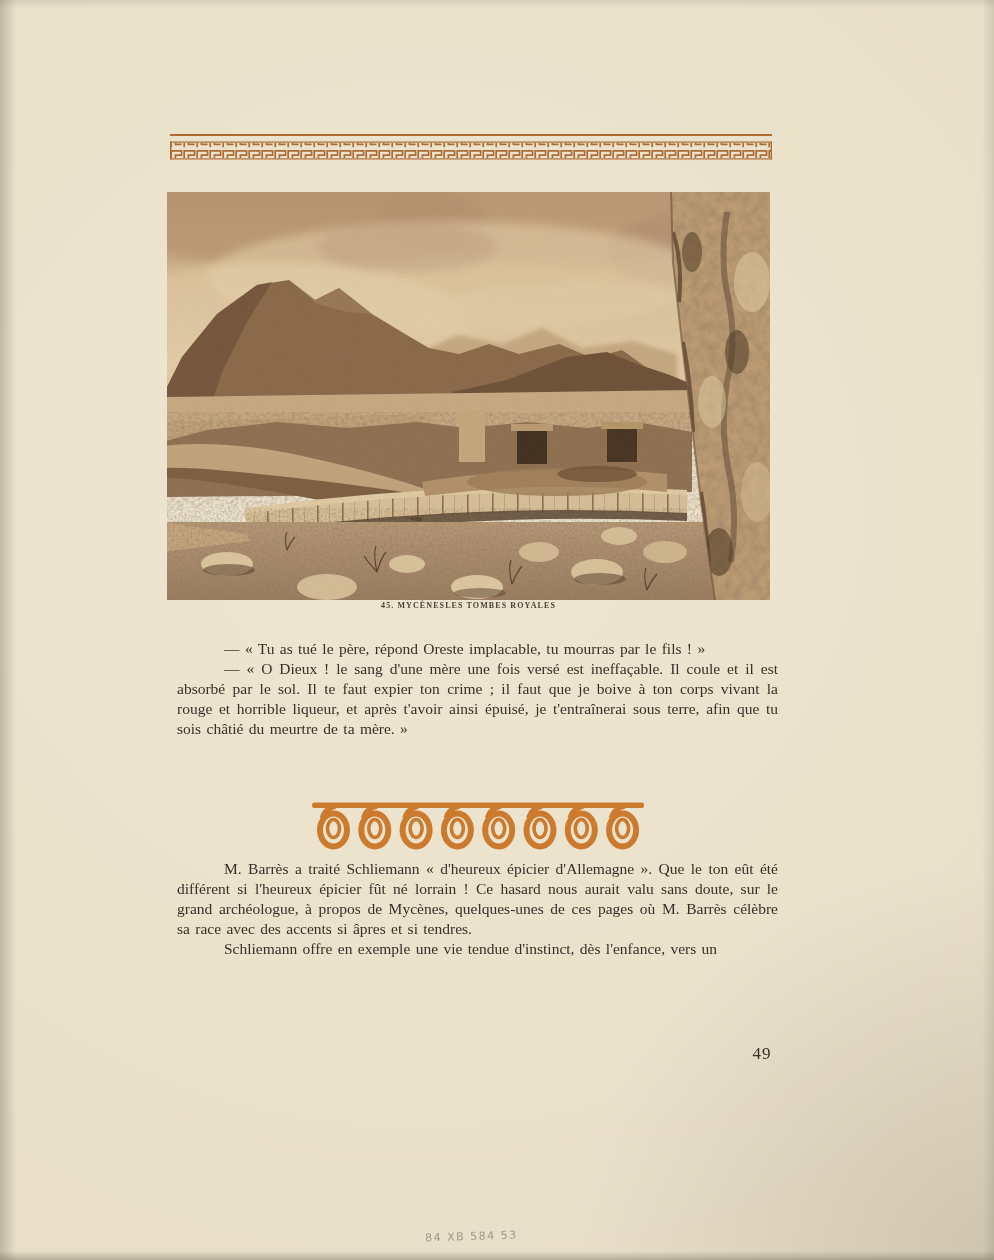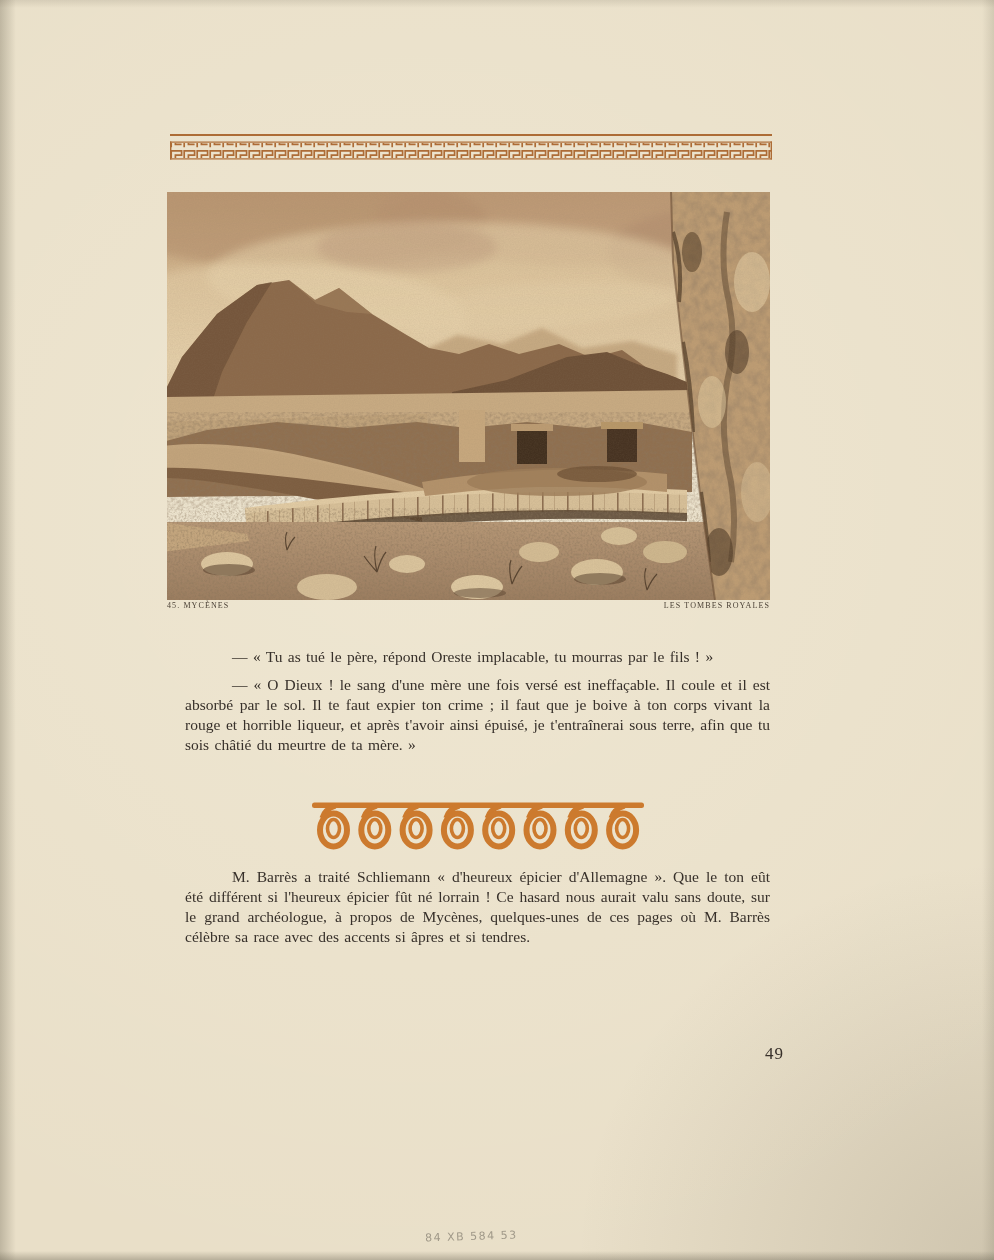--- a/index.html
+++ b/index.html
@@ -16,36 +16,36 @@
       radial-gradient(120% 90% at 42% 40%, rgba(255,252,238,.25), rgba(0,0,0,0) 70%),
       radial-gradient(60% 45% at 100% 100%, rgba(90,80,60,.18), rgba(0,0,0,0) 70%),
       var(--paper,#e9dfc8);
     font-family:"Liberation Serif","DejaVu Serif",serif;
     color:var(--ink,#37302a);
   }
   .greek-border{position:absolute;left:170px;top:134px;}
   .photo{position:absolute;left:167px;top:192px;width:603px;height:408px;}
   .caption-row{
     position:absolute;left:167px;top:601px;width:603px;
-    display:flex;justify-content:space-between;
+    display:flex;justify-content:center;
     font-size:8px;letter-spacing:1.1px;color:var(--caption,#4b4136);
-    font-weight:normal;
+    font-weight:bold;
   }
   .text-block{
     position:absolute;left:177px;width:601px;
     font-size:15.5px;line-height:20px;
     text-align:justify;word-spacing:1.5px;
   }
   .block1{top:639px;}
   .block2{top:859px;}
-  .text-block p{margin:8px;text-indent:47px;}
+  .text-block p{margin:0;text-indent:47px;}
   .ornament{position:absolute;left:312px;top:801px;}
   .page-number{
     position:absolute;left:740px;top:1044px;width:44px;
-    text-align:right;font-size:17px;letter-spacing:1px;
+    text-align:center;font-size:17px;letter-spacing:1px;
   }
   .shelfmark{
     position:absolute;left:425px;top:1230px;
     font-family:"DejaVu Sans","Liberation Sans",sans-serif;
     font-size:11px;letter-spacing:1.5px;color:var(--pencil,#948d7e);
     transform:rotate(-2deg);opacity:.85;
   }
 </style>
 </head>
 <body>
@@ -255,19 +255,20 @@
         <g transform="translate(310.59999999999997,0)">
           <path d="M2,5 Q-9,8 -11.5,17" stroke-width="5"></path>
           <ellipse cx="0" cy="29" rx="13.5" ry="16.5" stroke-width="6"></ellipse>
           <ellipse cx="0" cy="27.5" rx="6" ry="9" stroke-width="3.6"></ellipse>
         </g>
       </g>
   </svg>
 
   <div class="text-block block2">
     <p>M. Barrès a traité Schliemann « d'heureux épicier d'Allemagne ». Que le ton eût été différent si l'heureux épicier fût né lorrain ! Ce hasard nous aurait valu sans doute, sur le grand archéologue, à propos de Mycènes, quelques-unes de ces pages où M. Barrès célèbre sa race avec des accents si âpres et si tendres.</p>
+    <p>Schliemann offre en exemple une vie tendue d'instinct, dès l'enfance, vers un</p>
   </div>
 
   <div class="page-number">49</div>
 
   <div class="shelfmark">84 XB 584 53</div>
 
 </div>
 
 </body></html>

